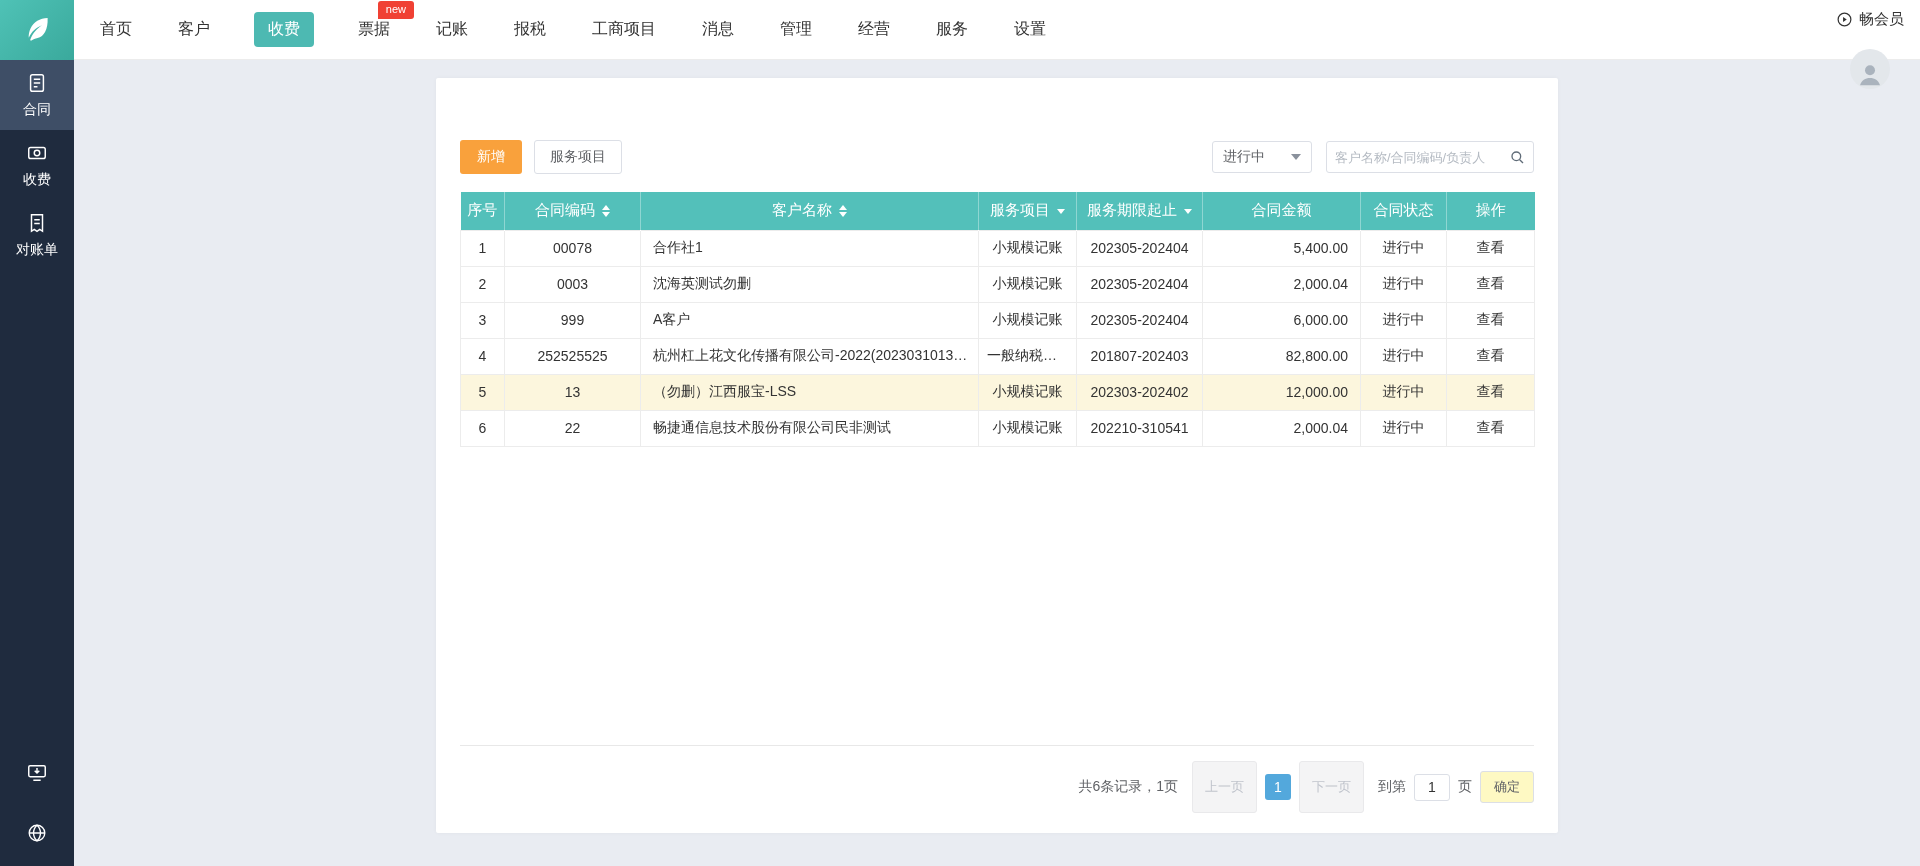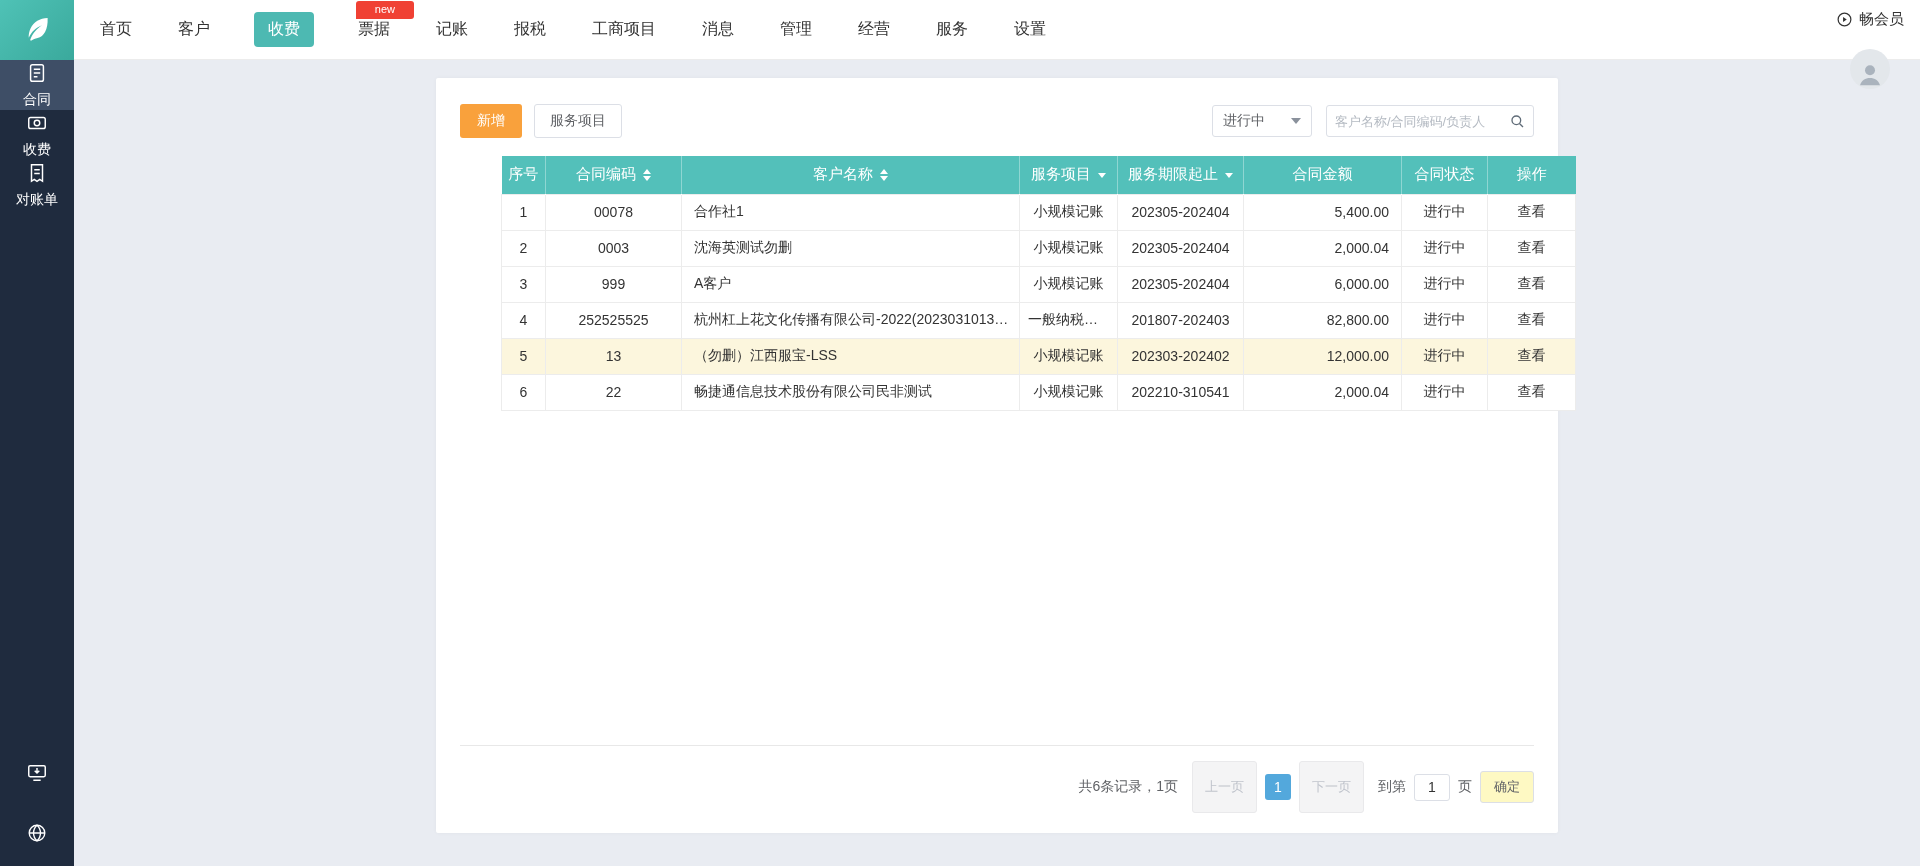--- a/index.html
+++ b/index.html
@@ -24,51 +24,51 @@
   }
   .nav { display:flex; align-items:center; gap:42px; margin-left:24px; }
   .nav-item {
     font-size:16px; color:#333; cursor:pointer; position:relative;
     padding:7px 2px; white-space:nowrap;
   }
   .nav-item.active { background:#4db9b2; color:#fff; padding:7px 14px; border-radius:4px; }
   .new-badge {
     position:absolute; top:-11px; right:-22px;
     background:#f04134; color:#fff; font-size:11px; line-height:1;
-    padding:3px 19px 4px; border-radius:3px 3px 3px 0;
+    padding:3px 8px 4px; border-radius:3px 3px 3px 0;
   }
   .topbar-right { margin-left:auto; display:flex; align-items:center; gap:20px; margin-right:16px;flex-direction:column; }
   .tb-link { display:flex; align-items:center; gap:6px; font-size:15px; color:#333; cursor:pointer; }
   .avatar {
     width:40px; height:40px; border-radius:50%; background:#e3e7eb;
     display:flex; align-items:flex-end; justify-content:center; overflow:hidden; cursor:pointer;
   }
 
   
   .sidebar {
     position:fixed; top:60px; left:0; bottom:0; width:74px;
     background:#1f2b3e; display:flex; flex-direction:column; z-index:10;
   }
   .side-item {
-    height:50px; display:flex; flex-direction:column; align-items:center;
+    height:70px; display:flex; flex-direction:column; align-items:center;
     justify-content:center; gap:7px; color:#fff; font-size:14px; cursor:pointer;
   }
   .side-item.active { background:#3e4e66; }
   .side-bottom { margin-top:auto; display:flex; flex-direction:column; align-items:center; gap:38px; padding-bottom:22px; }
   .side-icon-btn { cursor:pointer; display:flex; }
 
   
   .main { position:absolute; top:60px; left:74px; right:0; bottom:0; overflow:auto; }
   .panel {
     width:1122px; height:755px; margin:18px auto 33px; background:#fff;
     border-radius:2px; display:flex; flex-direction:column;
     box-shadow:0 0 4px rgba(0,0,0,0.04);
   }
 
-  .toolbar { display:flex; align-items:center; padding:26px 24px 0; }
+  .toolbar { display:flex; align-items:center; padding:26px 24px 0;margin-top:36px; }
   .btn-add {
     background:#f9a13c; color:#fff; border:none; font-size:14px;
     padding:8px 17px; border-radius:3px; cursor:pointer;
     font-family:inherit;
   }
   .btn-plain {
     background:#fff; color:#606266; border:1px solid #dcdfe6; font-size:14px;
     padding:7px 15px; border-radius:3px; margin-left:12px; cursor:pointer;
     font-family:inherit;
   }
@@ -86,21 +86,21 @@
     width:208px; height:32px; border:1px solid #dcdfe6; border-radius:3px;
     display:flex; align-items:center; padding:0 8px; background:#fff;
   }
   .search-box input {
     border:none; outline:none; flex:1; font-size:13px; color:#14532d; min-width:0;
     font-family:inherit; background:transparent;
   }
   .search-box input::placeholder { color:#b4bac2; }
 
   
-  .table-wrap { padding:0 24px; margin-top:18px;margin-left:41px; }
+  .table-wrap { padding:0 24px; margin-top:18px; }
   table { width:100%; border-collapse:collapse; table-layout:fixed; }
   thead th {
     background:#53c0ba; color:#fff; font-weight:normal; font-size:15px;
     height:38px; text-align:center; white-space:nowrap;
   }
   thead th:not(:last-child) { border-right:1px solid rgba(255,255,255,0.35); }
   tbody td {
     height:36px; border:1px solid #ececec; font-size:14px; color:#333;
     text-align:center; padding:0 8px; background:#fff;
     white-space:nowrap; overflow:hidden; text-overflow:ellipsis;

